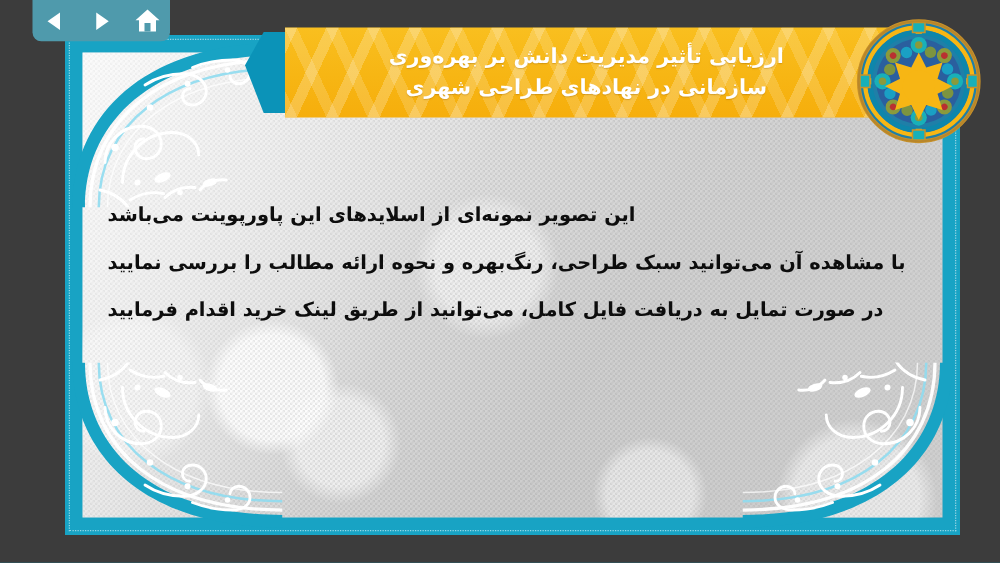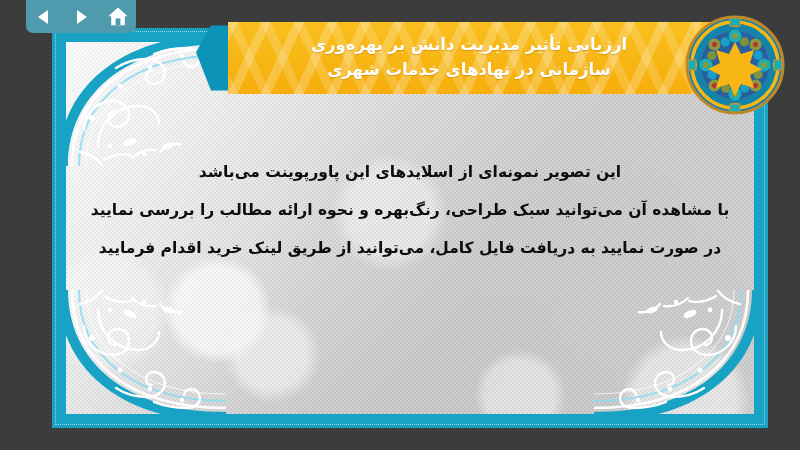--- a/index.html
+++ b/index.html
@@ -190,21 +190,21 @@
   }
   .medallion svg { display:block; width:100%; height:100%; }
 
   
   .body-copy {
     position: absolute;
     right: 34px;
     left: 34px;
     top: 126px;
     z-index: 20;
-    text-align: center;
+    text-align: left;
     direction: rtl;
     color: #0d0d0d;
     font-size: 15.5px;
     font-weight: bold;
     line-height: 2.45;
     white-space: nowrap;
   }
   .body-copy p { margin: 0; }
 </style>
 </head>
@@ -327,30 +327,30 @@
           <circle cx="86" cy="120" r="2.2"></circle>
           <ellipse cx="72" cy="108" rx="7" ry="3.4" transform="rotate(-24 72 108)"></ellipse>
           <ellipse cx="110" cy="112" rx="6" ry="3" transform="rotate(-18 110 112)"></ellipse>
         </g>
       </svg>
     </div>
 
     <div class="body-copy">
       <p>این تصویر نمونه‌ای از اسلایدهای این پاورپوینت می‌باشد</p>
       <p>با مشاهده آن می‌توانید سبک طراحی، رنگ‌بهره و نحوه ارائه مطالب را بررسی نمایید</p>
-      <p>در صورت نمایید به دریافت فایل کامل، می‌توانید از طریق لینک خرید اقدام فرمایید</p>
+      <p>در صورت تمایل به دریافت فایل کامل، می‌توانید از طریق لینک خرید اقدام فرمایید</p>
     </div>
   </div>
 
   <div class="ribbon-tail"></div>
 
   <div class="titlebar">
     <div class="title-text">
       <span>ارزیابی تأثیر مدیریت دانش بر بهره‌وری</span>
-      <span>سازمانی در نهادهای خدمات شهری</span>
+      <span>سازمانی در نهادهای طراحی شهری</span>
     </div>
   </div>
 
   <div class="medallion">
     <svg viewBox="0 0 102 102" aria-hidden="true">
       <defs>
         <clipPath id="medclip">
             <circle cx="51" cy="51" r="48"></circle>
           </clipPath>
       </defs>

